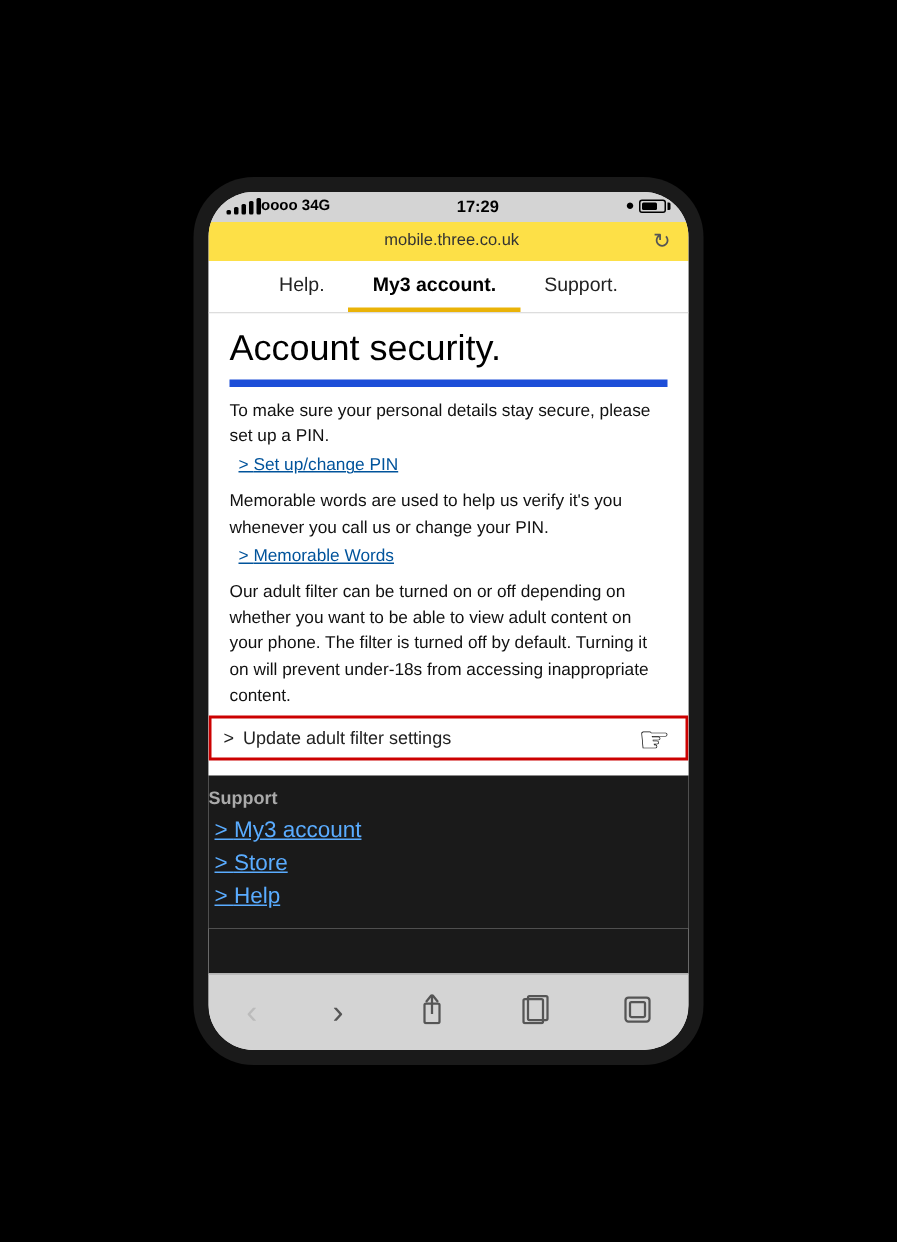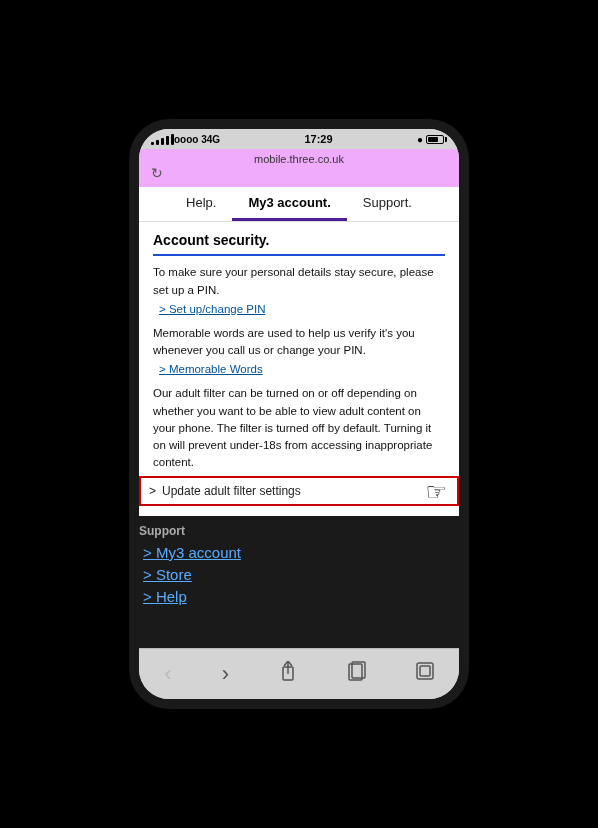--- a/index.html
+++ b/index.html
@@ -59,27 +59,27 @@
       background: #000;
       border-radius: 1px;
     }
     .battery-tip {
       width: 2px; height: 5px;
       background: #000;
       border-radius: 0 1px 1px 0;
     }
     
     .url-bar {
-      background: #f0abfc;
+      background: #fde047;
       display: flex;
       justify-content: space-between;
+      align-items: center;
       padding: 4px 12px 6px;
       font-size: 11px;
       color: #333;
-      flex-direction: column;
     }
     .url-bar-text { flex: 1; text-align: center; }
     .refresh-icon { font-size: 14px; color: #555; }
     
     .site-nav {
       background: #fff;
       display: flex;
       justify-content: center;
       gap: 0;
       border-bottom: 1px solid #ddd;
@@ -88,34 +88,34 @@
     .nav-item {
       font-size: 13px;
       font-weight: 500;
       color: #222;
       padding: 0 16px 8px;
       cursor: pointer;
       text-decoration: none;
     }
     .nav-item.active {
       font-weight: 700;
-      border-bottom: 3px solid #4c1d95;
+      border-bottom: 3px solid #eab308;
       color: #000;
     }
     
     .page-content {
       background: #fff;
       padding: 10px 14px;
     }
     .page-title {
-      font-size: 14px;
-      font-weight: 700;
+      font-size: 24px;
+      font-weight: 400;
       color: #000;
       margin-bottom: 8px;
-      border-bottom: 2px solid #1d4ed8;
+      border-bottom: 5px solid #1d4ed8;
       padding-bottom: 6px;
     }
     .section-text {
       font-size: 11.5px;
       color: #111;
       line-height: 1.5;
       margin-bottom: 4px;
     }
     .section-link {
       display: block;

